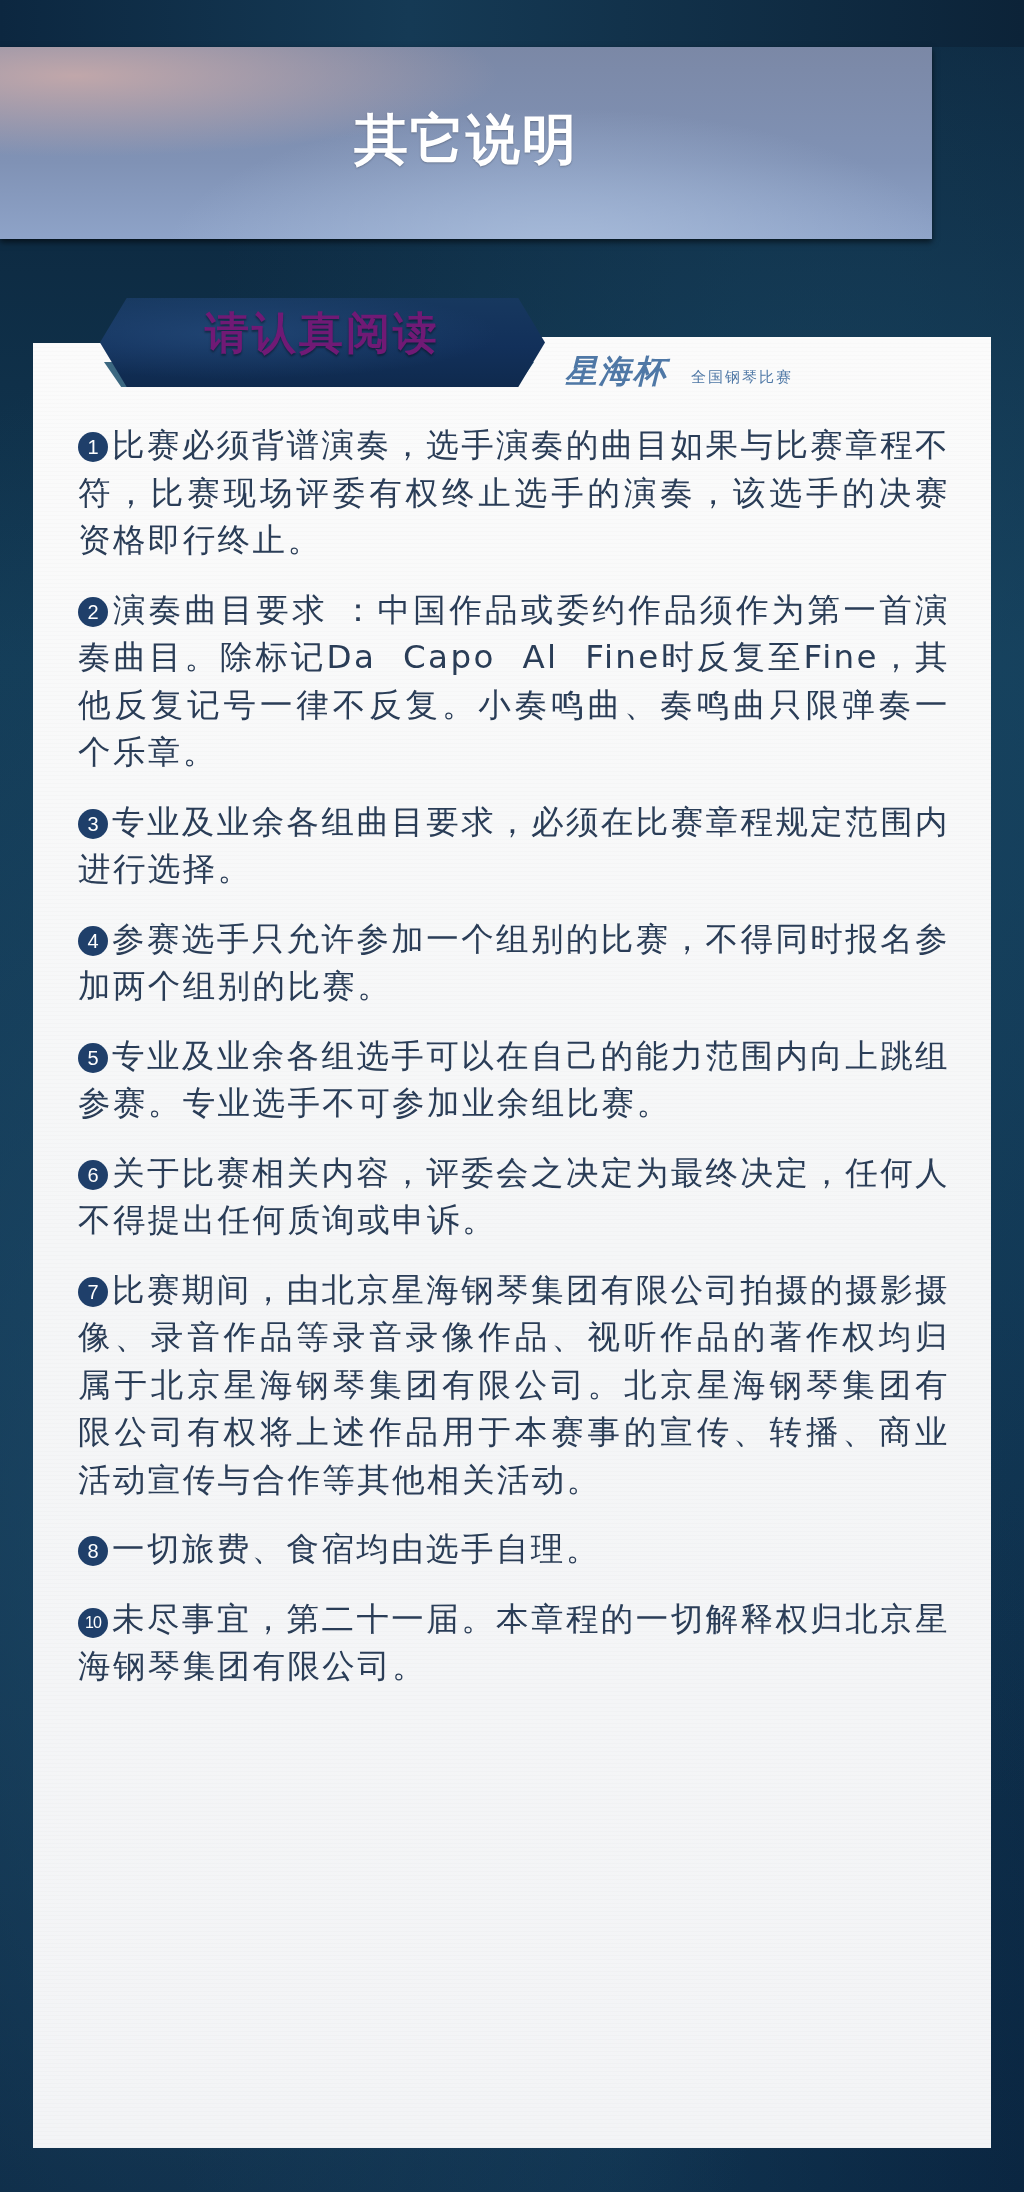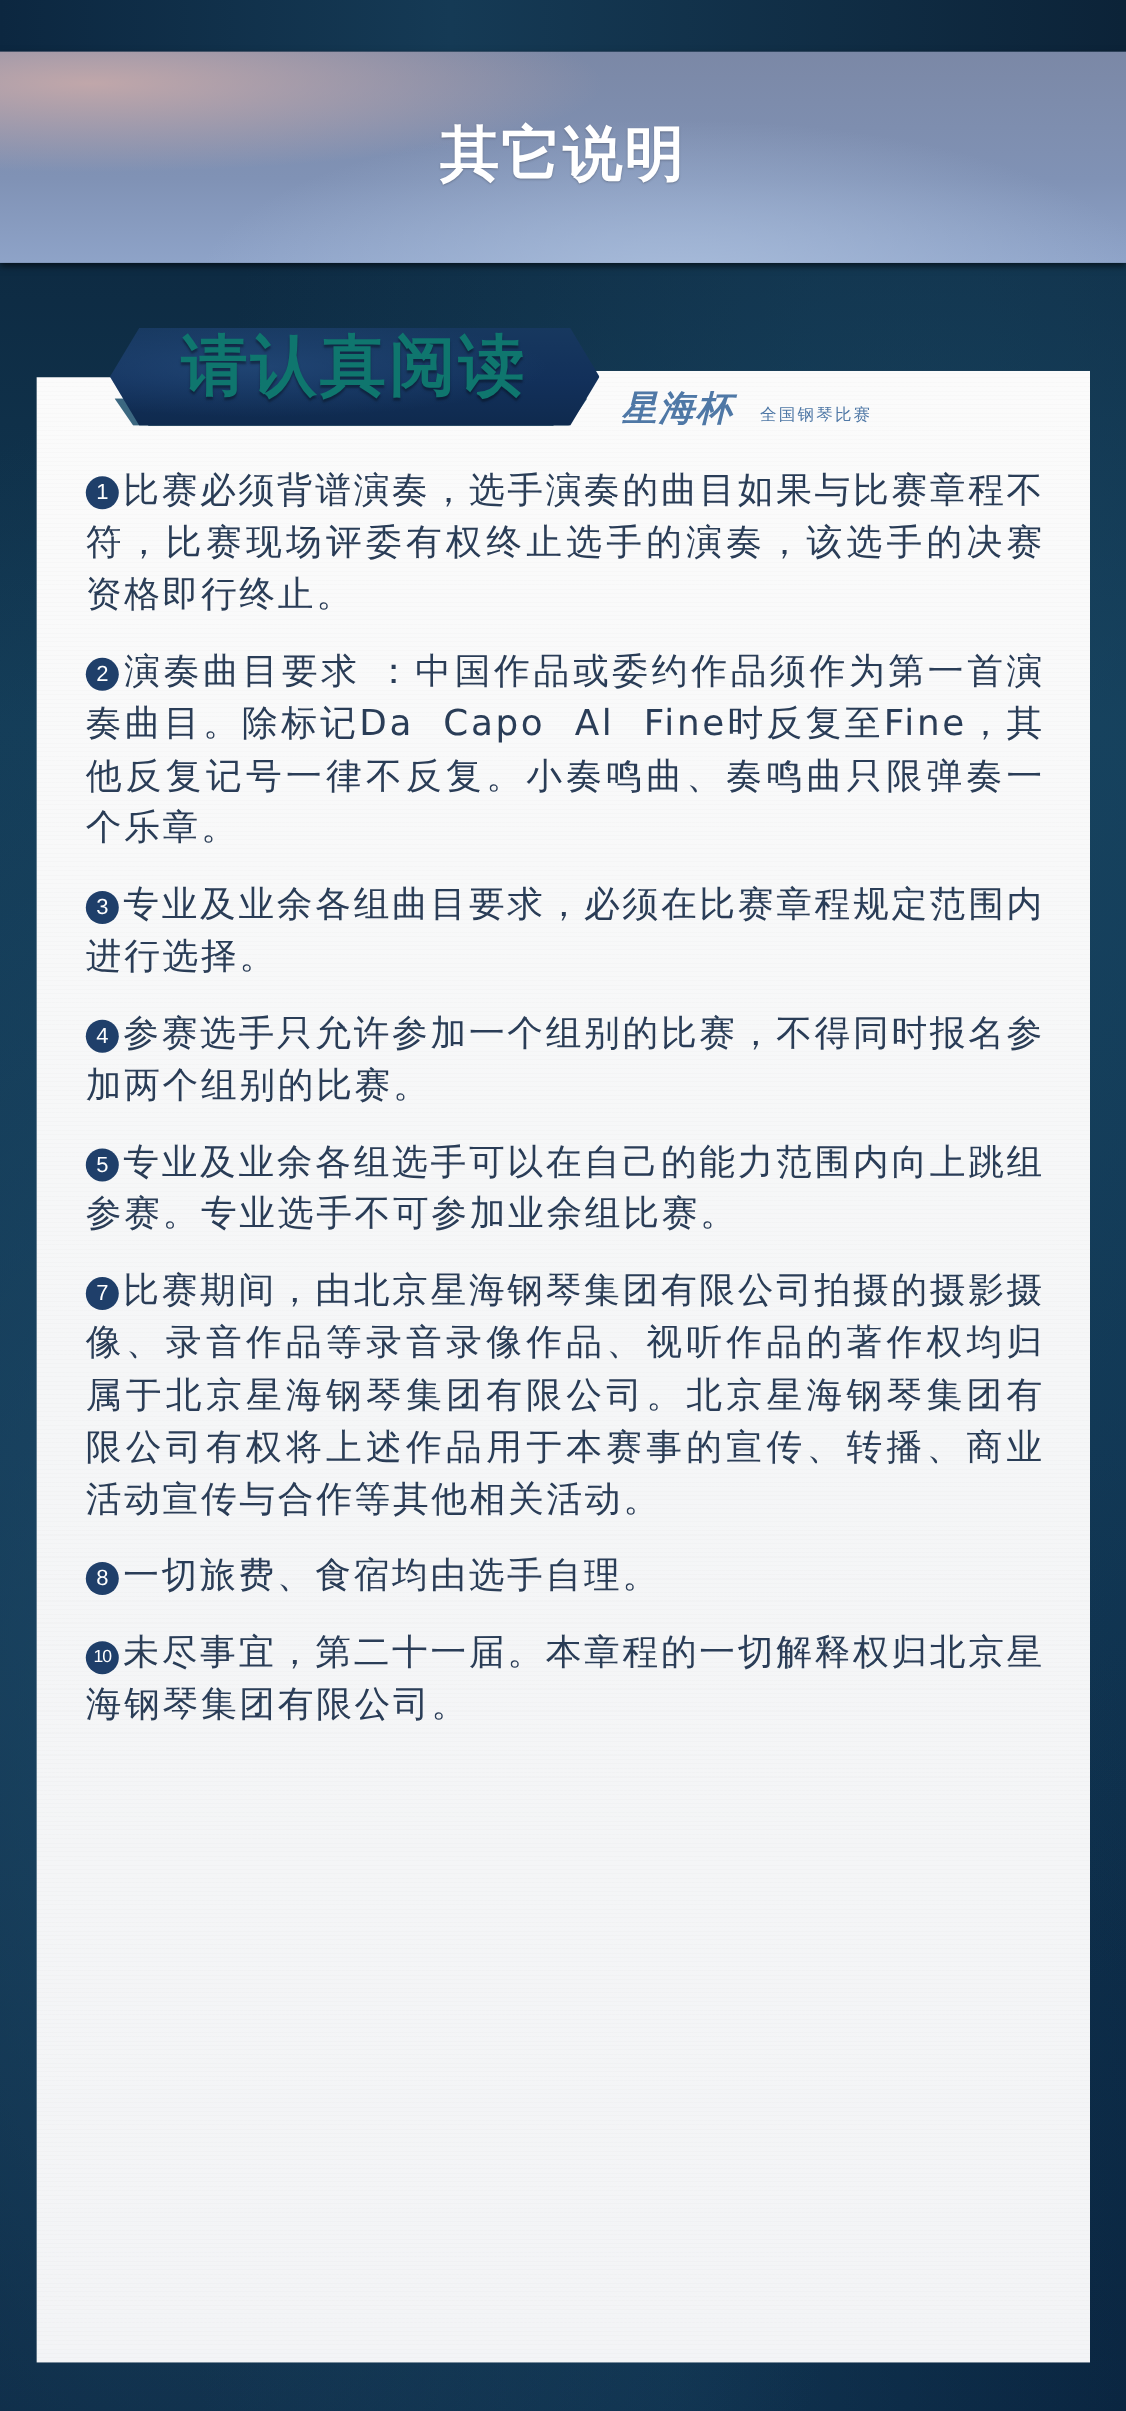--- a/index.html
+++ b/index.html
@@ -10,21 +10,21 @@
       radial-gradient(ellipse at 80% 30%, rgba(30,80,110,0.5), transparent 55%),
       radial-gradient(ellipse at 60% 95%, rgba(20,60,90,0.6), transparent 50%),
       linear-gradient(180deg, #0b2238 0%, #123a55 30%, #0f3350 60%, #0a2540 100%);
     font-family: "DejaVu Sans", "Liberation Sans", sans-serif;
   }
   .top-strip {
     position: absolute; left: 0; top: 0; width: 1024px; height: 47px;
     background: linear-gradient(90deg, #0c2740 0%, #153a55 40%, #0c2338 100%);
   }
   .header-band {
-    position: absolute; left: 0; top: 47px; width: 1024px; height: 192px;
+    position: absolute; left: 0; top: 47px; width: 932px; height: 192px;
     background:
       radial-gradient(ellipse at 8% 15%, rgba(200,170,170,0.9), transparent 35%),
       radial-gradient(ellipse at 60% 110%, rgba(170,190,220,0.9), transparent 50%),
       linear-gradient(180deg, #7b88a6 0%, #8092b5 60%, #8ea3c8 100%);
     box-shadow: 0 3px 6px rgba(0,0,0,0.6);
   }
   .header-title {
     position: absolute; left: 0; top: 0; width: 100%; height: 100%;
     display: flex; align-items: center; justify-content: center;
     color: #ffffff; font-family: "DejaVu Serif", "Liberation Serif", serif;
@@ -47,22 +47,22 @@
     clip-path: polygon(6% 0, 94% 0, 100% 50%, 94% 100%, 6% 100%, 0 50%);
   }
   .banner-under {
     position: absolute; left: 104px; top: 362px; width: 430px; height: 25px;
     background: #1a4d6b; opacity: 0.85;
     clip-path: polygon(0 0, 100% 0, 96% 100%, 4% 100%);
   }
   .banner-title {
     position: absolute; left: 100px; top: 298px; width: 445px; height: 70px;
     display: flex; align-items: center; justify-content: center;
-    color: #0f766e; font-family: "DejaVu Serif", "Liberation Serif", serif;
-    font-weight: bold; font-size: 60px; letter-spacing: 3px;
+    color: #701a75; font-family: "DejaVu Serif", "Liberation Serif", serif;
+    font-weight: bold; font-size: 44px; letter-spacing: 3px;
     text-shadow: 0 2px 2px rgba(0,0,0,0.35);
   }
   .brand {
     position: absolute; left: 565px; top: 350px; height: 40px;
     display: flex; align-items: baseline; gap: 24px;
   }
   .brand-name {
     color: #4f78a6; font-family: "DejaVu Serif", "Liberation Serif", serif;
     font-weight: bold; font-style: italic; font-size: 32px; letter-spacing: 2px;
   }
@@ -102,16 +102,17 @@
   <span class="brand-name">星海杯</span>
   <span class="brand-sub">全国钢琴比赛</span>
 </div>
 
 <div class="rules">
   <p class="rule"><span class="num">1</span><span>比赛必须背谱演奏，选手演奏的曲目如果与比赛章程不符，比赛现场评委有权终止选手的演奏，该选手的决赛资格即行终止。</span></p>
   <p class="rule"><span class="num">2</span><span style="white-space:pre-wrap">演奏曲目要求 ：中国作品或委约作品须作为第一首演奏曲目。除标记Da  Capo  Al  Fine时反复至Fine，其他反复记号一律不反复。小奏鸣曲、奏鸣曲只限弹奏一个乐章。</span></p>
   <p class="rule"><span class="num">3</span><span>专业及业余各组曲目要求，必须在比赛章程规定范围内进行选择。</span></p>
   <p class="rule"><span class="num">4</span><span>参赛选手只允许参加一个组别的比赛，不得同时报名参加两个组别的比赛。</span></p>
   <p class="rule"><span class="num">5</span><span>专业及业余各组选手可以在自己的能力范围内向上跳组参赛。专业选手不可参加业余组比赛。</span></p>
+  <p class="rule"><span class="num">6</span><span>关于比赛相关内容，评委会之决定为最终决定，任何人不得提出任何质询或申诉。</span></p>
   <p class="rule"><span class="num">7</span><span>比赛期间，由北京星海钢琴集团有限公司拍摄的摄影摄像、录音作品等录音录像作品、视听作品的著作权均归属于北京星海钢琴集团有限公司。北京星海钢琴集团有限公司有权将上述作品用于本赛事的宣传、转播、商业活动宣传与合作等其他相关活动。</span></p>
   <p class="rule"><span class="num">8</span><span>一切旅费、食宿均由选手自理。</span></p>
   <p class="rule"><span class="num two">10</span><span>未尽事宜，第二十一届。本章程的一切解释权归北京星海钢琴集团有限公司。</span></p>
 </div>
 
 </body></html>

